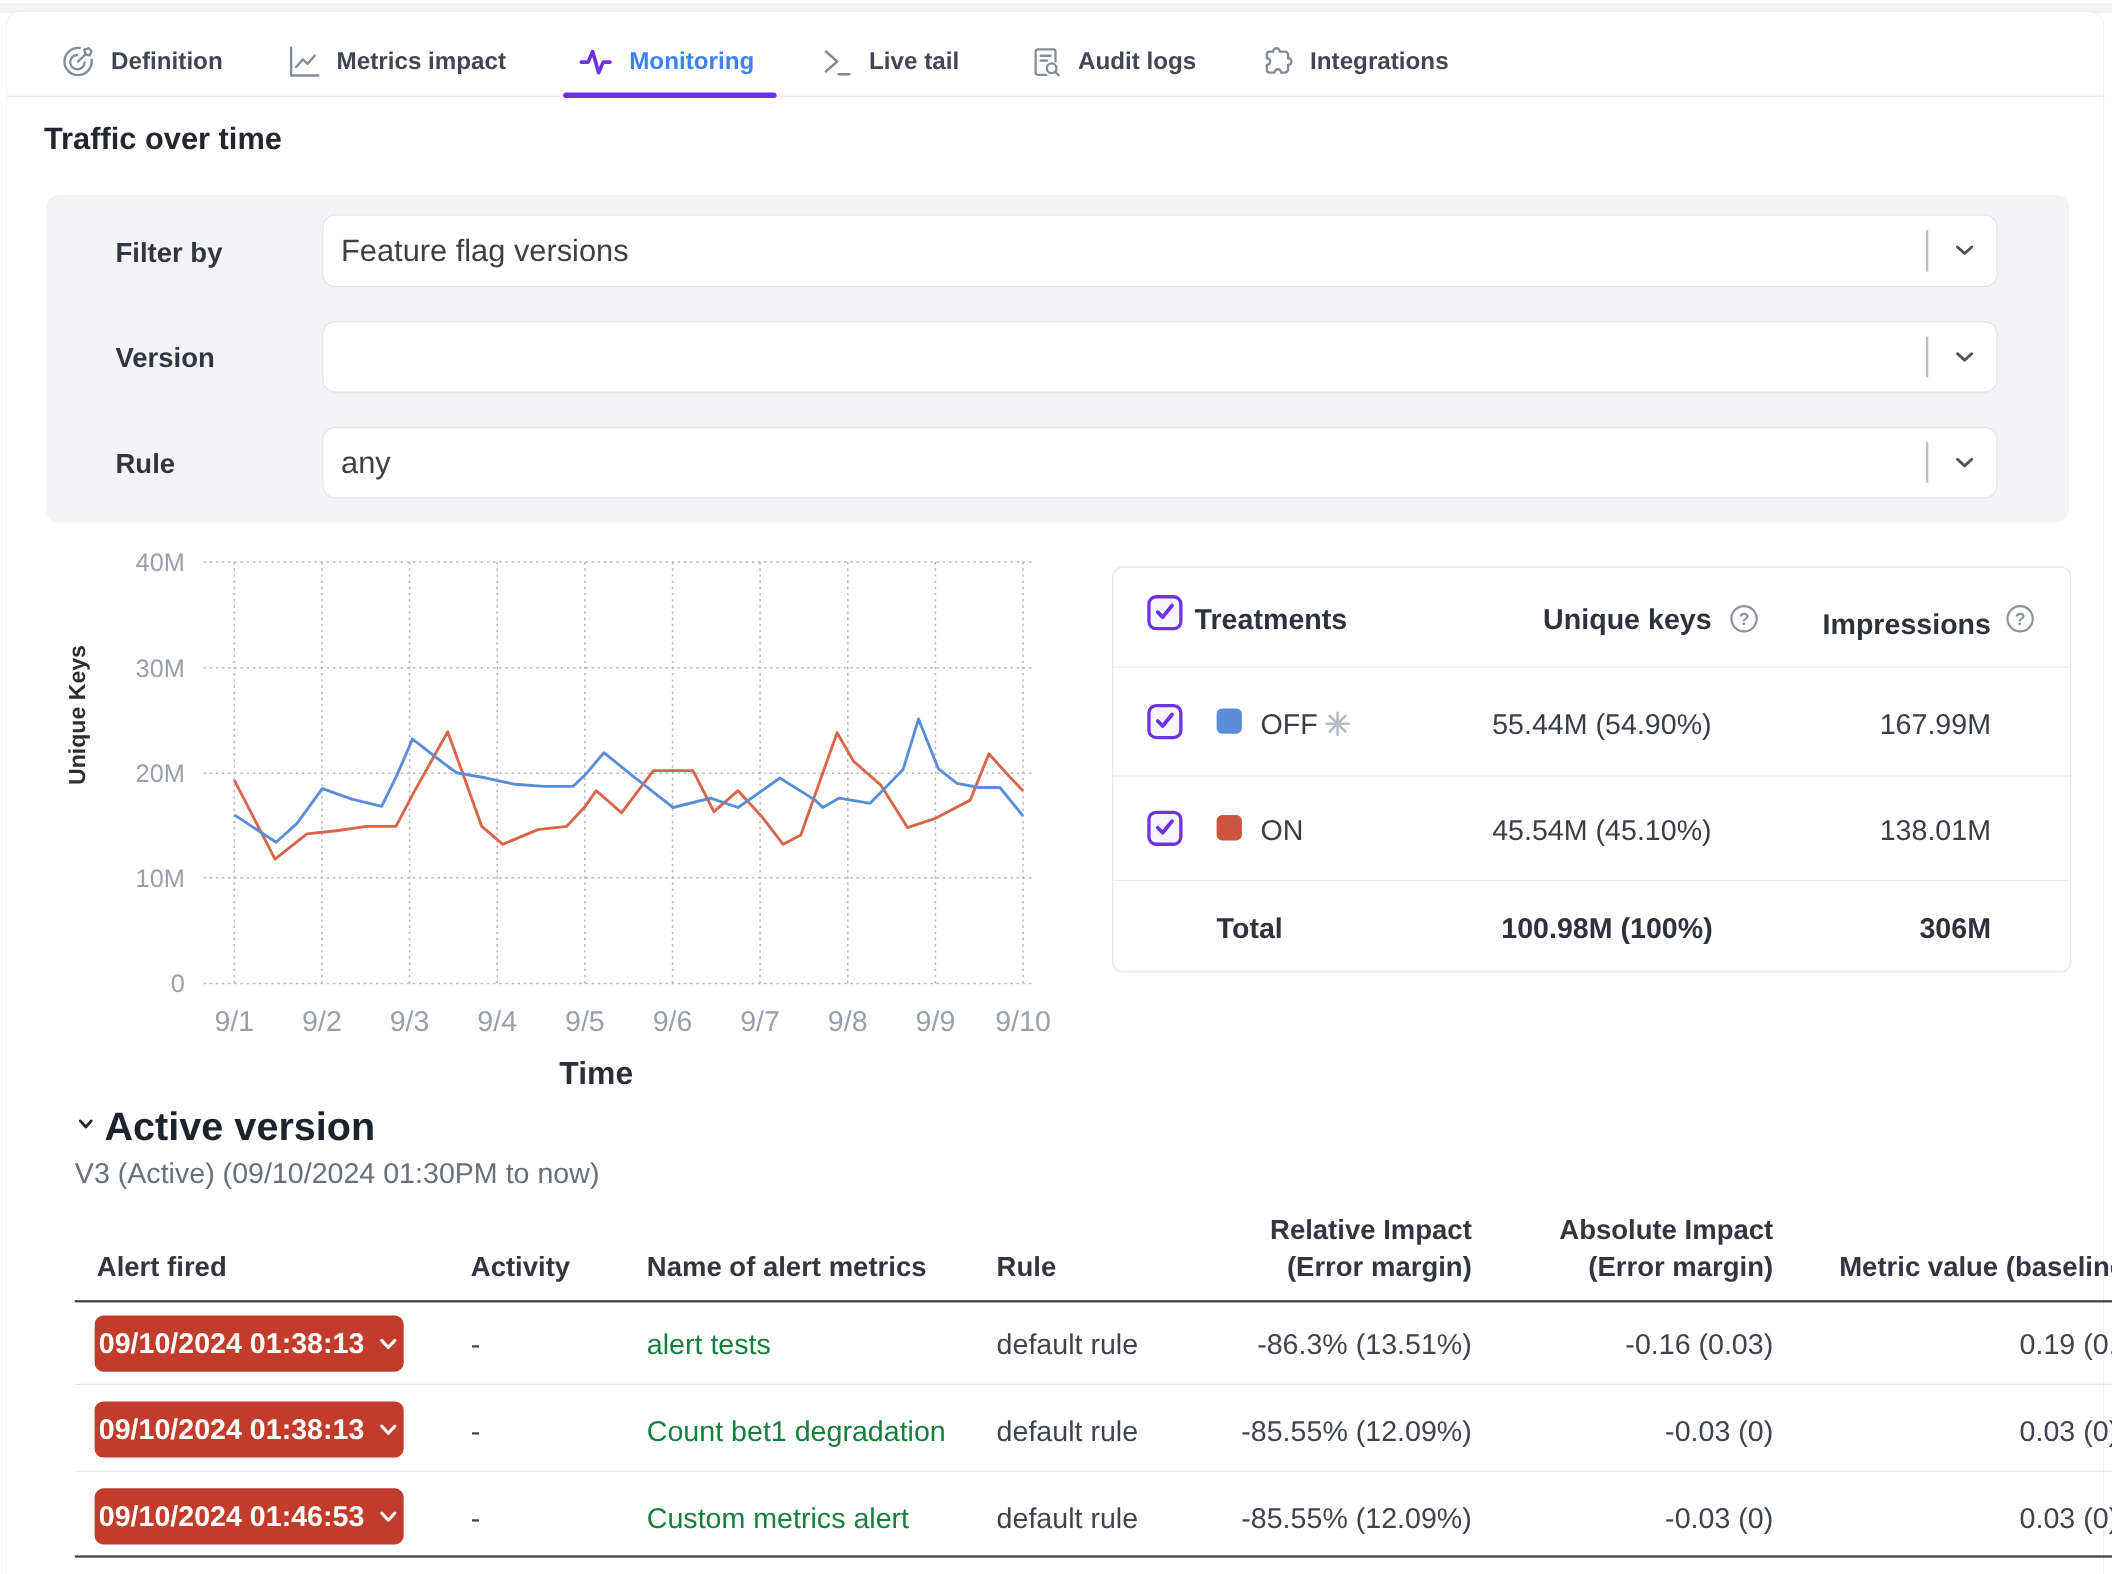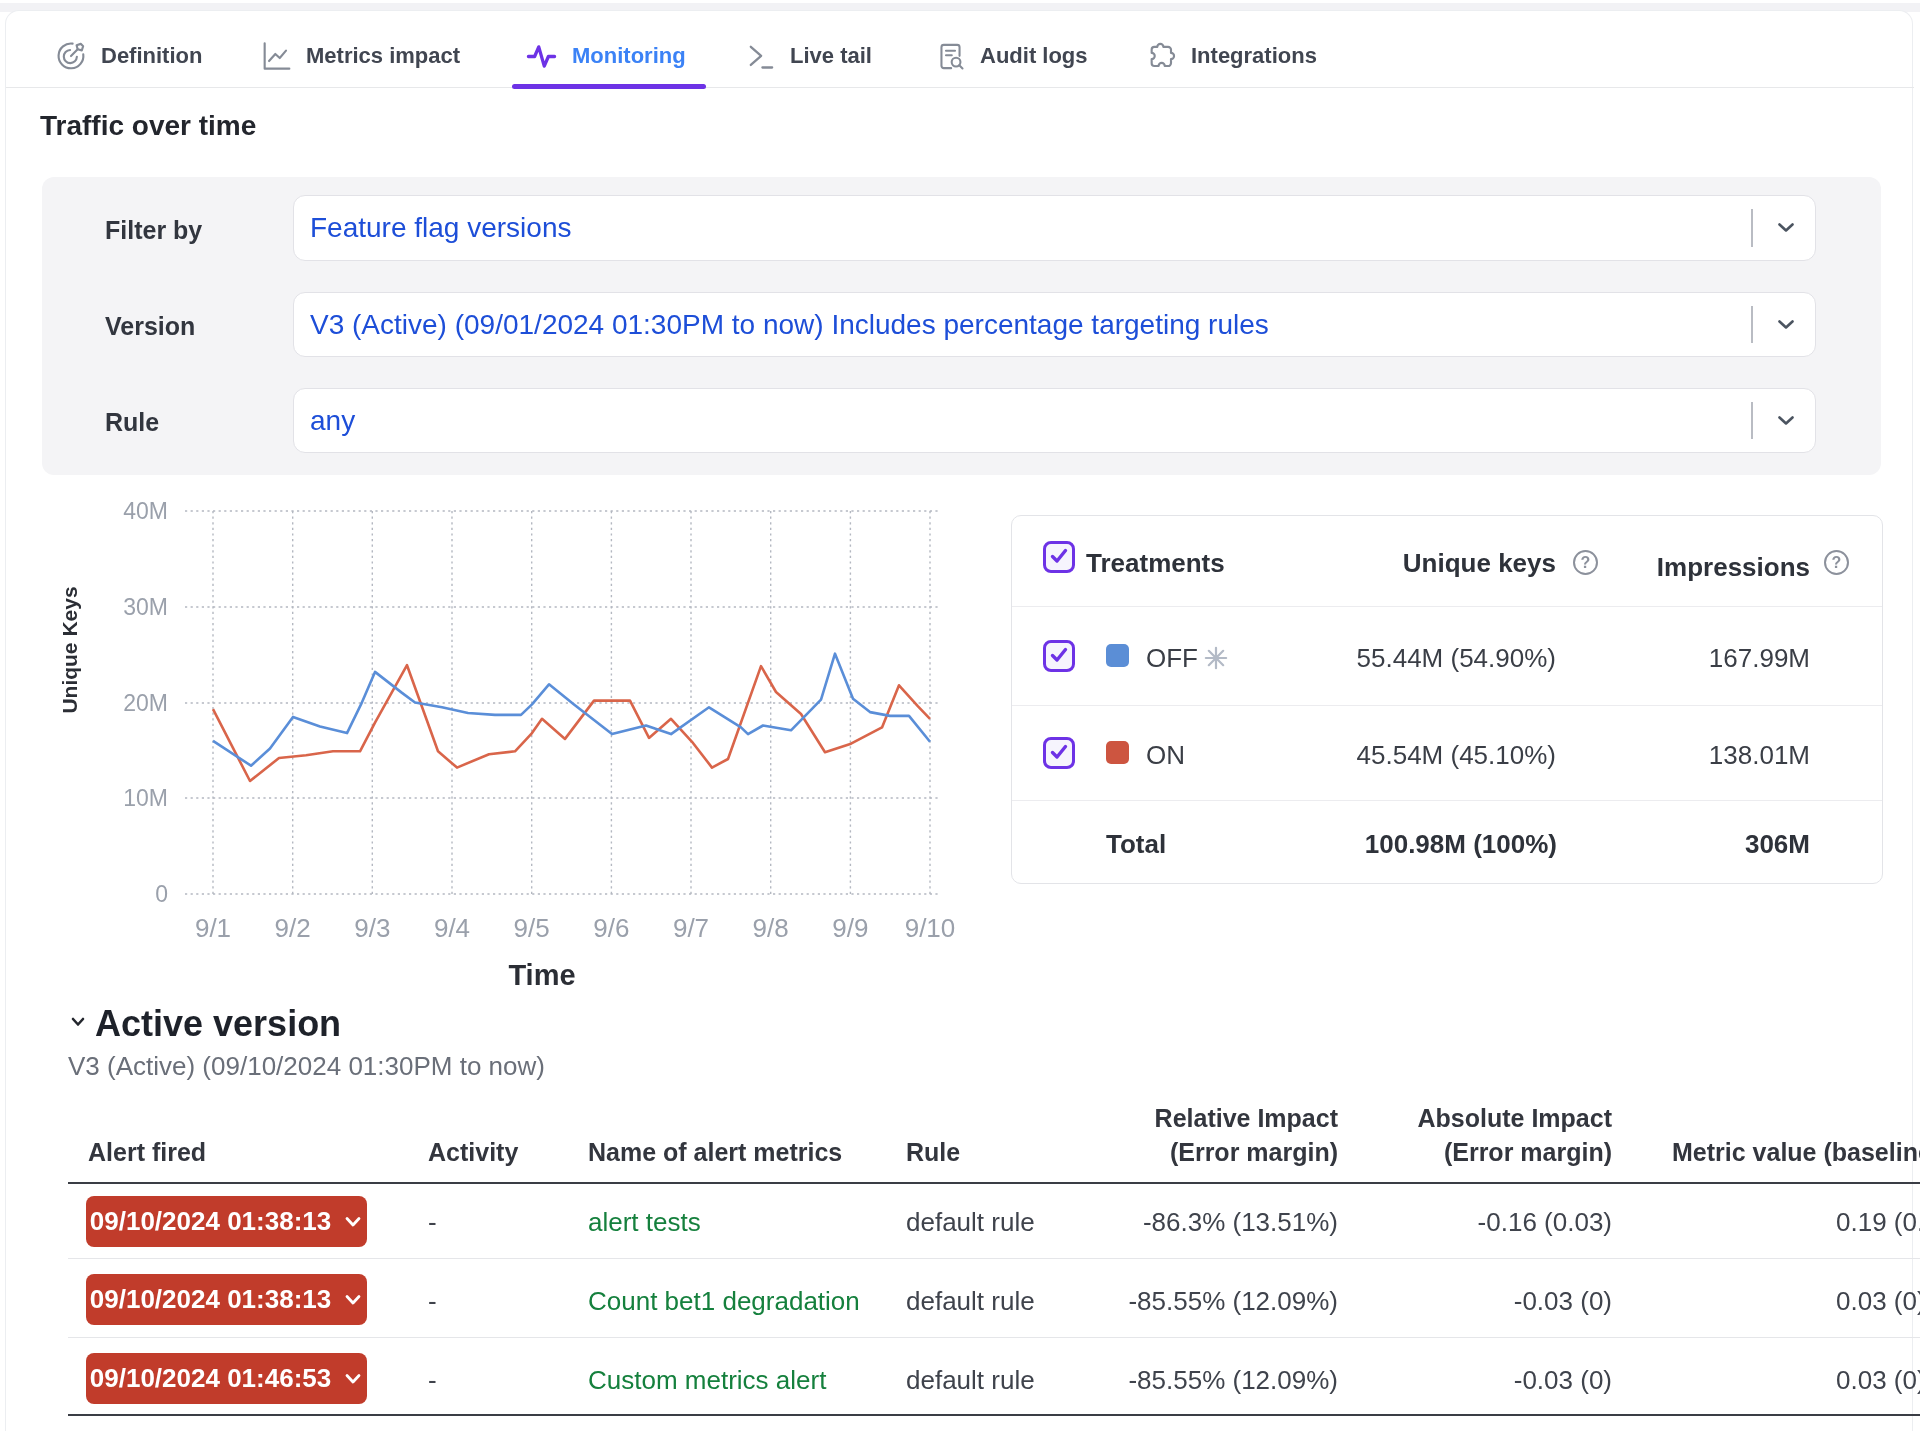--- a/index.html
+++ b/index.html
@@ -8,21 +8,21 @@
   .band{position:absolute;left:0;top:3px;width:1920px;height:9px;background:#f2f2f5;}
   .card{position:absolute;left:5px;top:10px;width:1908px;height:1421px;background:#ffffff;border:1px solid #eceef1;border-bottom:none;border-radius:14px 14px 0 0;box-sizing:border-box;}
   .tabline{position:absolute;left:6px;top:87px;width:1908px;height:1px;background:#e7e8ea;}
   .tab{position:absolute;top:39px;height:34px;display:flex;align-items:center;gap:14px;color:#414651;font-size:22px;font-weight:700;}
   .tab svg{flex:0 0 auto;}
   .underline{position:absolute;left:512px;top:84px;width:194px;height:5px;background:#6d32e6;border-radius:3px;}
   h1.traffic{position:absolute;left:40px;top:110px;margin:0;font-size:28px;font-weight:700;color:#23262d;}
   .panel{position:absolute;left:42px;top:177px;width:1839px;height:298px;background:#f4f4f6;border-radius:12px;}
   .flabel{position:absolute;left:105px;font-size:25px;font-weight:700;color:#32363f;}
   .dd{position:absolute;left:293px;width:1523px;background:#ffffff;border:1px solid #e2e2e7;border-radius:12px;box-sizing:border-box;display:flex;align-items:center;}
-  .dd .txt{font-size:28px;color:#1d4ed8;padding-left:16px;}
+  .dd .txt{font-size:28px;color:#404040;padding-left:16px;}
   .dd .divider{position:absolute;right:62px;top:13px;bottom:13px;width:2px;background:#b9bcc3;}
   .dd .chev{position:absolute;right:18px;top:50%;margin-top:-9px;}
   
   .tcard{position:absolute;left:1011px;top:515px;width:872px;height:369px;background:#fff;border:1px solid #e3e4e8;border-radius:10px;box-sizing:border-box;}
   .trow-line{position:absolute;left:1012px;width:870px;height:1px;background:#ececef;}
   .cb{position:absolute;width:32px;height:32px;border:3px solid #6d32e6;border-radius:8px;background:#f6f4fd;box-sizing:border-box;}
   .cb svg{position:absolute;left:2px;top:2px;}
   .tbl-txt{position:absolute;font-size:26px;color:#3a3e46;}
   .tbl-bold{position:absolute;font-size:26px;font-weight:700;color:#2e323a;}
   .rnum{text-align:right;}
@@ -97,21 +97,20 @@
 <div class="flabel" style="top:408px;">Rule</div>
 
 <div class="dd" style="top:195px;height:66px;">
   <span class="txt">Feature flag versions</span>
   <span class="divider"></span>
   <svg class="chev" width="22" height="18" viewBox="0 0 22 18" fill="none" stroke="#4b5460" stroke-width="2.6" stroke-linecap="round" stroke-linejoin="round">
       <path d="M4.5 5.5 L11 11.5 L17.5 5.5"></path>
     </svg>
 </div>
 <div class="dd" style="top:292px;height:65px;">
-  <span class="txt">V3 (Active) (09/01/2024 01:30PM to now) Includes percentage targeting rules</span>
   <span class="divider"></span>
   <svg class="chev" width="22" height="18" viewBox="0 0 22 18" fill="none" stroke="#4b5460" stroke-width="2.6" stroke-linecap="round" stroke-linejoin="round">
       <path d="M4.5 5.5 L11 11.5 L17.5 5.5"></path>
     </svg>
 </div>
 <div class="dd" style="top:388px;height:65px;">
   <span class="txt">any</span>
   <span class="divider"></span>
   <svg class="chev" width="22" height="18" viewBox="0 0 22 18" fill="none" stroke="#4b5460" stroke-width="2.6" stroke-linecap="round" stroke-linejoin="round">
       <path d="M4.5 5.5 L11 11.5 L17.5 5.5"></path>

